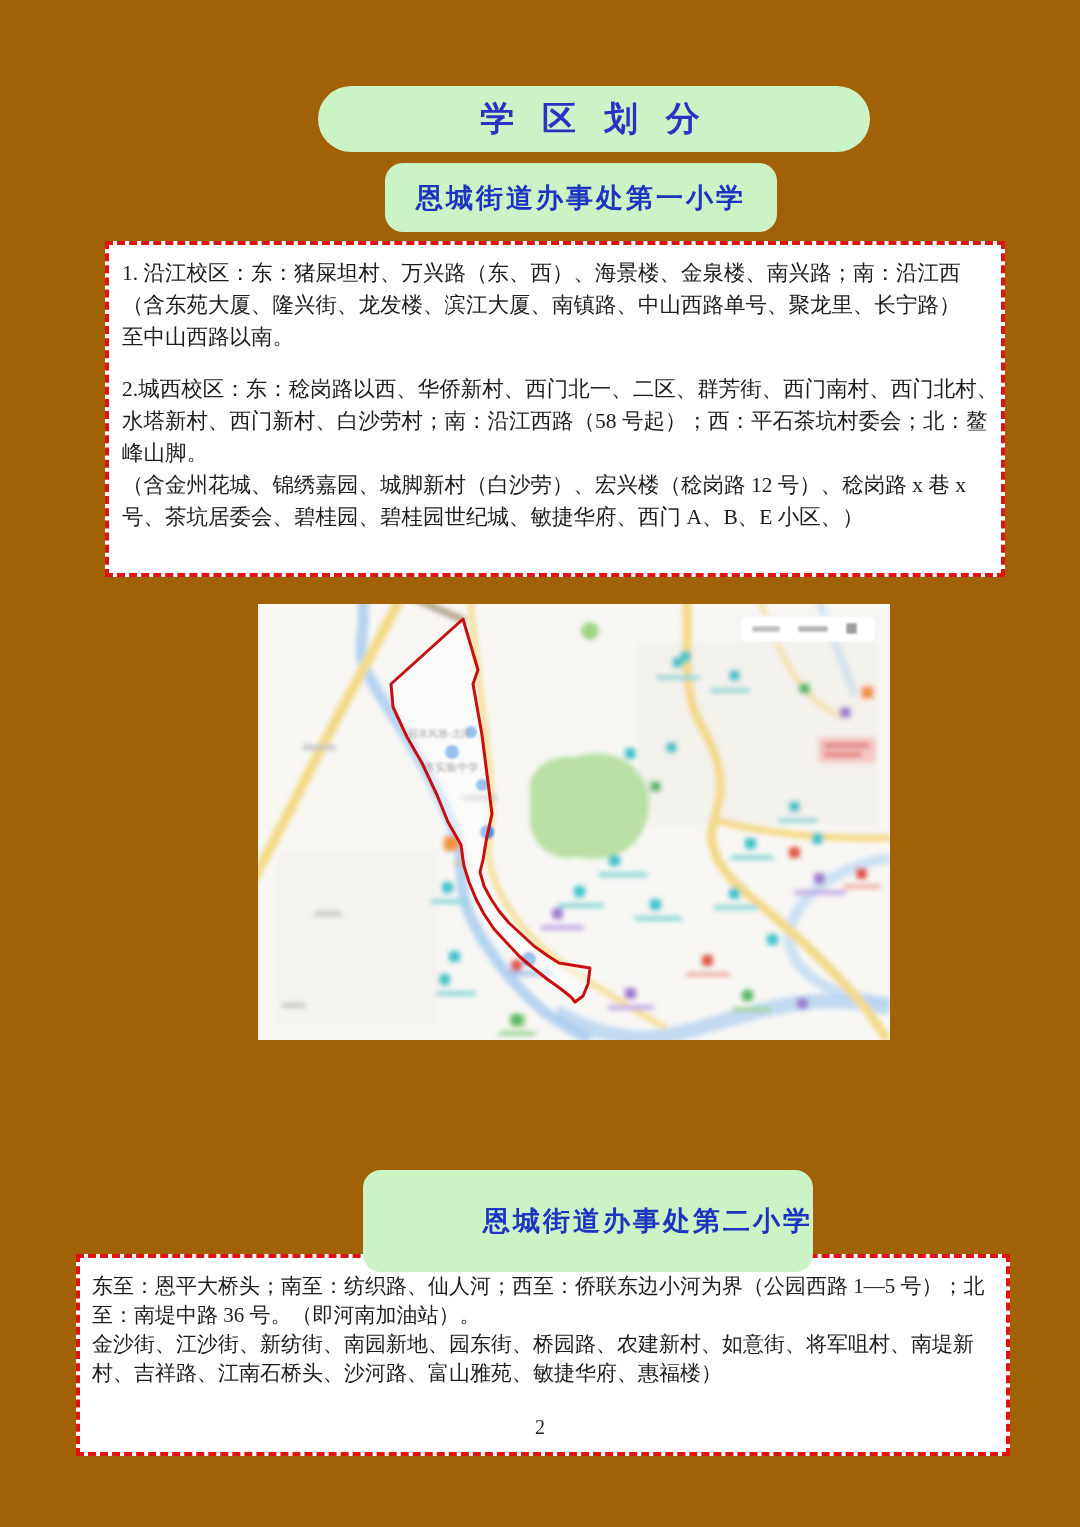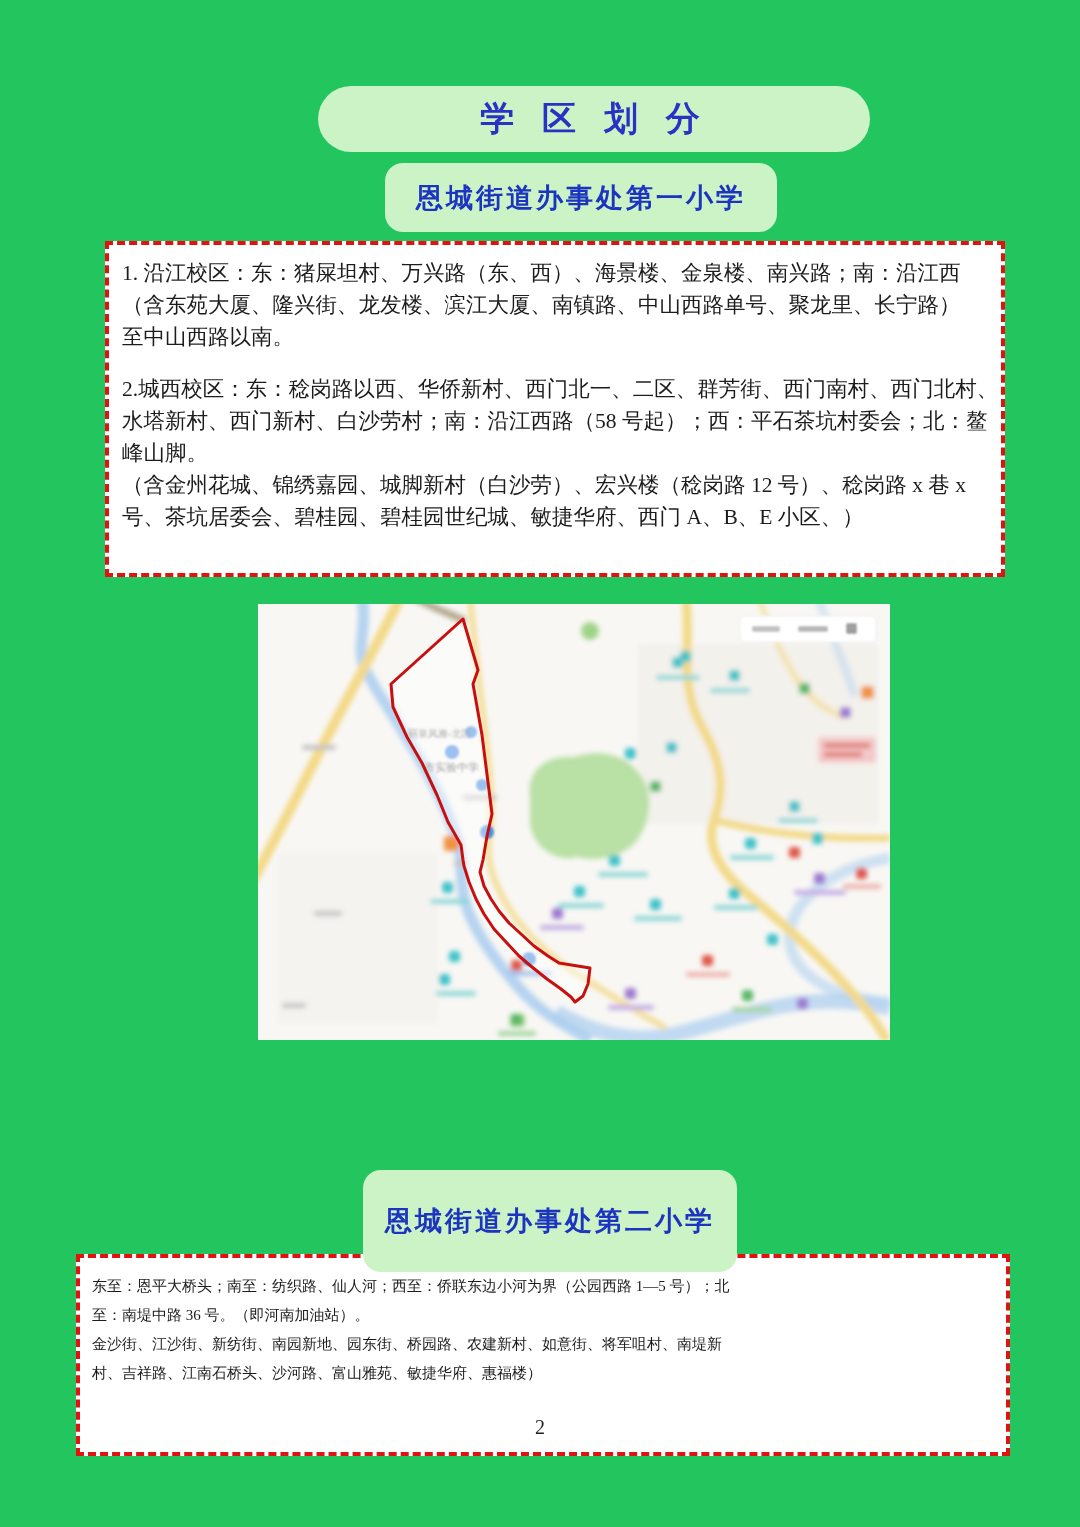--- a/index.html
+++ b/index.html
@@ -1,48 +1,48 @@
 <!DOCTYPE html>
 <html><head>
 <meta charset="utf-8">
 <style>
   html,body{margin:0;padding:0;background:#ffffff;}
   .page{
-    position:relative;width:1080px;height:1527px;background:#22c55e;overflow:hidden;
+    position:relative;width:1080px;height:1527px;background:#a16207;overflow:hidden;
     font-family:"Liberation Serif","DejaVu Serif",serif;
   }
   
   .pill{
     position:absolute;left:318px;top:86px;width:552px;height:66px;
     background:var(--green);border-radius:33px;
     display:flex;align-items:center;justify-content:center;z-index:3;
   }
   .pill span{
     font-family:"DejaVu Sans","Liberation Sans",sans-serif;
     font-size:34px;font-weight:bold;color:var(--title-blue);letter-spacing:8px;
   }
   .banner{
     position:absolute;background:var(--green);border-radius:18px;
     display:flex;align-items:center;justify-content:center;z-index:3;
   }
   .banner.b1{left:385px;top:163px;width:392px;height:69px;}
-  .banner.b2{left:363px;top:1170px;width:374px;height:102px;}
+  .banner.b2{left:363px;top:1170px;width:450px;height:102px;justify-content:flex-end;}
   .banner span{
     font-family:"DejaVu Serif","Liberation Serif",serif;
     font-size:27px;font-weight:bold;color:var(--school-blue);letter-spacing:3px;
   }
   
   .dashed-box{
     position:absolute;border:4px dashed var(--dash-red);background:#ffffff;
     box-sizing:border-box;z-index:1;color:var(--ink);
   }
   .box1{left:105px;top:241px;width:900px;height:336px;padding:12px 8px 0 13px;}
   .box2{left:76px;top:1254px;width:934px;height:202px;padding:14px 6px 0 12px;}
   .box1 .tline{font-size:21.5px;line-height:32px;white-space:nowrap;}
-  .box2 .tline{font-size:15px;line-height:29px;white-space:nowrap;}
+  .box2 .tline{font-size:21px;line-height:29px;white-space:nowrap;}
   .gap{margin-top:20px;}
   .pagenum{
     position:absolute;left:0;top:1416px;width:1080px;text-align:center;
     font-size:20px;color:#222;z-index:2;
   }
   
   .map{position:absolute;left:258px;top:604px;width:632px;height:436px;z-index:2;}
   .map svg{display:block;}
 </style>
 </head>

